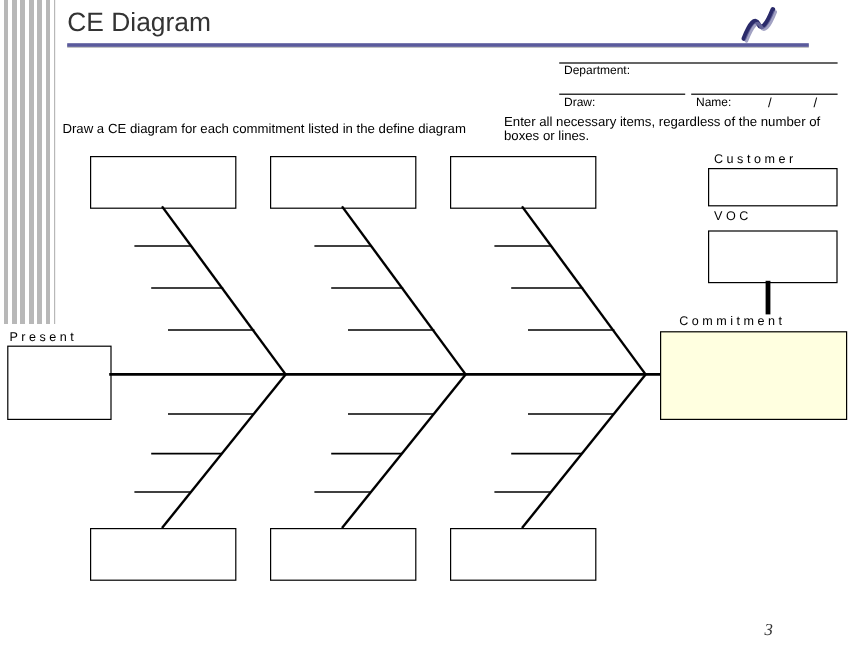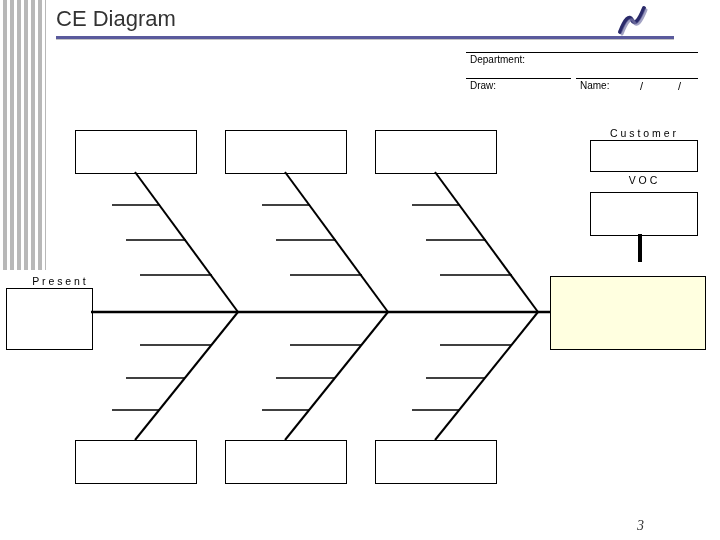--- a/index.html
+++ b/index.html
@@ -7,21 +7,21 @@
   .stripes{position:absolute;left:0;top:0;width:46px;height:270px;background:repeating-linear-gradient(90deg,#fff 0 3px,#b8b8b8 3px 7px)}
   .title{position:absolute;left:56px;top:6px;font-size:22px;color:#333}
   .title-underline{position:absolute;left:56px;top:36px;width:618px;height:3px;background:#5a5a9c;box-shadow:0 1px 0 #c4c4c4}
   .logo{position:absolute;right:10px;top:2px;width:36px;height:36px}
   .logo svg{width:36px;height:36px}
   .field-line{position:absolute;height:1px;background:#000}
   .field-label{position:absolute;font-size:10px;color:#000}
   .instr{position:absolute;font-size:11px;color:#000}
   .date-sep{position:absolute;font-size:11px}
   .box{position:absolute;border:1px solid #000;background:#fff}
-  .label{position:absolute;font-size:10.5px;text-align:center}
+  .label{position:absolute;font-size:10.5px;}
   .commit-box{position:absolute;border:1px solid #000;background:#ffffe0}
   .page-num{position:absolute;right:16px;bottom:6px;font-style:italic;font-family:'Times New Roman',serif;font-size:14px;color:#333}
   svg.lines{position:absolute;left:0;top:0;width:720px;height:540px;pointer-events:none}
 </style>
 </head>
 <body>
 
 <div class="stage">
   <div class="stripes"></div>
 
@@ -39,38 +39,41 @@
   <div class="field-line" style="left:466px;top:52px;width:232px"></div>
 
   <div class="field-label" style="left:470px;top:80px">Draw:</div>
   <div class="field-line" style="left:466px;top:78px;width:105px"></div>
 
   <div class="field-label" style="left:580px;top:80px">Name:</div>
   <div class="field-line" style="left:576px;top:78px;width:122px"></div>
   <div class="date-sep" style="left:640px;top:80px">/</div>
   <div class="date-sep" style="left:678px;top:80px">/</div>
 
+  <div class="instr" style="left:52px;top:102px;width:360px">Draw a CE diagram for each commitment listed in the define diagram</div>
+  <div class="instr" style="left:420px;top:96px;width:280px">Enter all necessary items, regardless of the number of boxes or lines.</div>
 
   <div class="box" style="left:75px;top:130px;width:120px;height:42px"></div>
   <div class="box" style="left:225px;top:130px;width:120px;height:42px"></div>
   <div class="box" style="left:375px;top:130px;width:120px;height:42px"></div>
 
   <div class="box" style="left:75px;top:440px;width:120px;height:42px"></div>
   <div class="box" style="left:225px;top:440px;width:120px;height:42px"></div>
   <div class="box" style="left:375px;top:440px;width:120px;height:42px"></div>
 
   <div class="label" style="left:595px;top:127px;width:96px">C u s t o m e r</div>
   <div class="box" style="left:590px;top:140px;width:106px;height:30px"></div>
 
   <div class="label" style="left:595px;top:174px;width:96px">V  O  C</div>
   <div class="box" style="left:590px;top:192px;width:106px;height:42px"></div>
 
+  <div class="label" style="left:566px;top:262px;width:130px">C o m m i t m e n t</div>
   <div class="commit-box" style="left:550px;top:276px;width:154px;height:72px"></div>
 
-  <div class="label" style="left:24px;top:275px;width:70px">P r e s e n t</div>
+  <div class="label" style="left:8px;top:275px;width:70px">P r e s e n t</div>
   <div class="box" style="left:6px;top:288px;width:85px;height:60px"></div>
 
   <svg class="lines">
 
     <line x1="91" y1="312" x2="550" y2="312" stroke="#000" stroke-width="2.4"></line>
 
     <line x1="640" y1="234" x2="640" y2="262" stroke="#000" stroke-width="4"></line>
 
     <line x1="135" y1="172" x2="238" y2="312" stroke="#000" stroke-width="2"></line>
     <line x1="285" y1="172" x2="388" y2="312" stroke="#000" stroke-width="2"></line>

